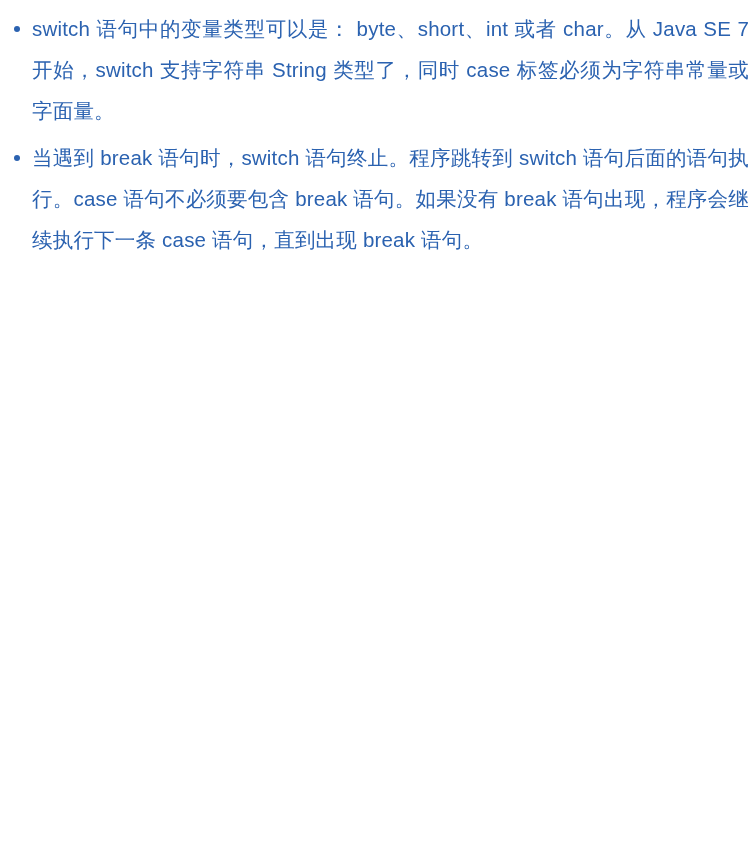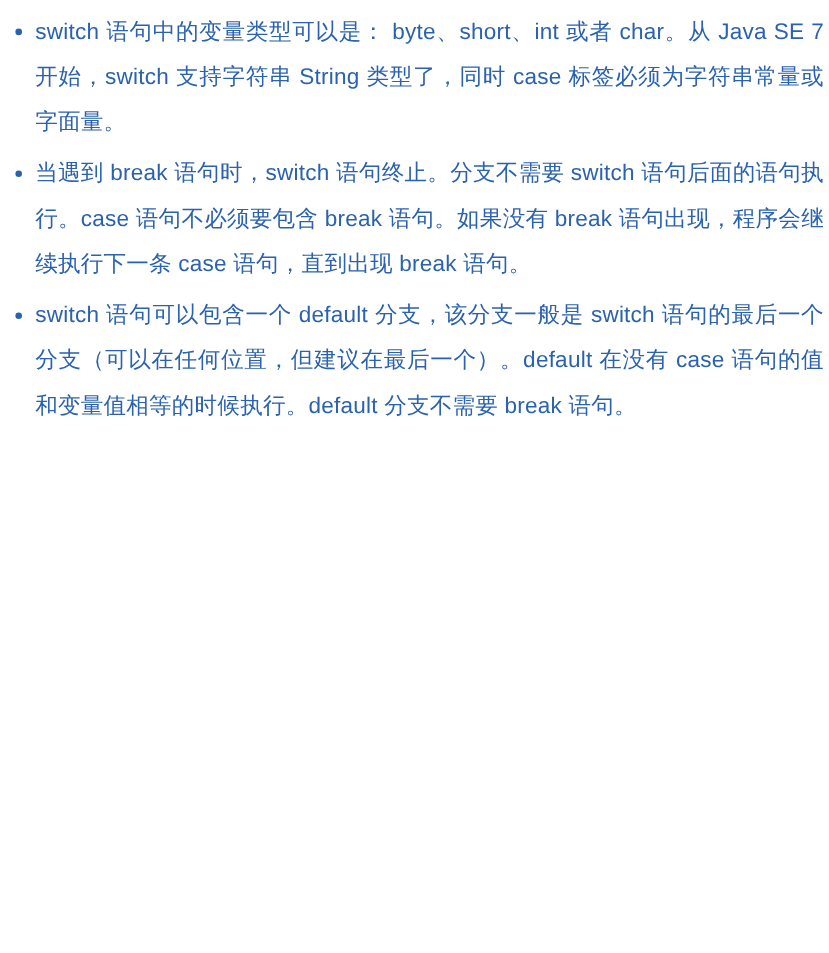--- a/index.html
+++ b/index.html
@@ -51,19 +51,16 @@
 </style>
 </head>
 <body>
 
 <div class="doc">
   <ul class="bullet-list">
     <li>
       <span class="para-text">switch 语句中的变量类型可以是： byte、short、int 或者 char。从 Java SE 7 开始，switch 支持字符串 String 类型了，同时 case 标签必须为字符串常量或字面量。</span>
     </li>
     <li>
-      <span class="para-text">当遇到 break 语句时，switch 语句终止。分支不需要 switch 语句后面的语句执行。case 语句不必须要包含 break 语句。如果没有 break 语句出现，程序会继续执行下一条 case 语句，直到出现 break 语句。</span>
-    </li>
-    <li>
-      <span class="para-text">switch 语句可以包含一个 default 分支，该分支一般是 switch 语句的最后一个分支（可以在任何位置，但建议在最后一个）。default 在没有 case 语句的值和变量值相等的时候执行。default 分支不需要 break 语句。</span>
+      <span class="para-text">当遇到 break 语句时，switch 语句终止。程序跳转到 switch 语句后面的语句执行。case 语句不必须要包含 break 语句。如果没有 break 语句出现，程序会继续执行下一条 case 语句，直到出现 break 语句。</span>
     </li>
   </ul>
 </div>
 
 </body></html>

